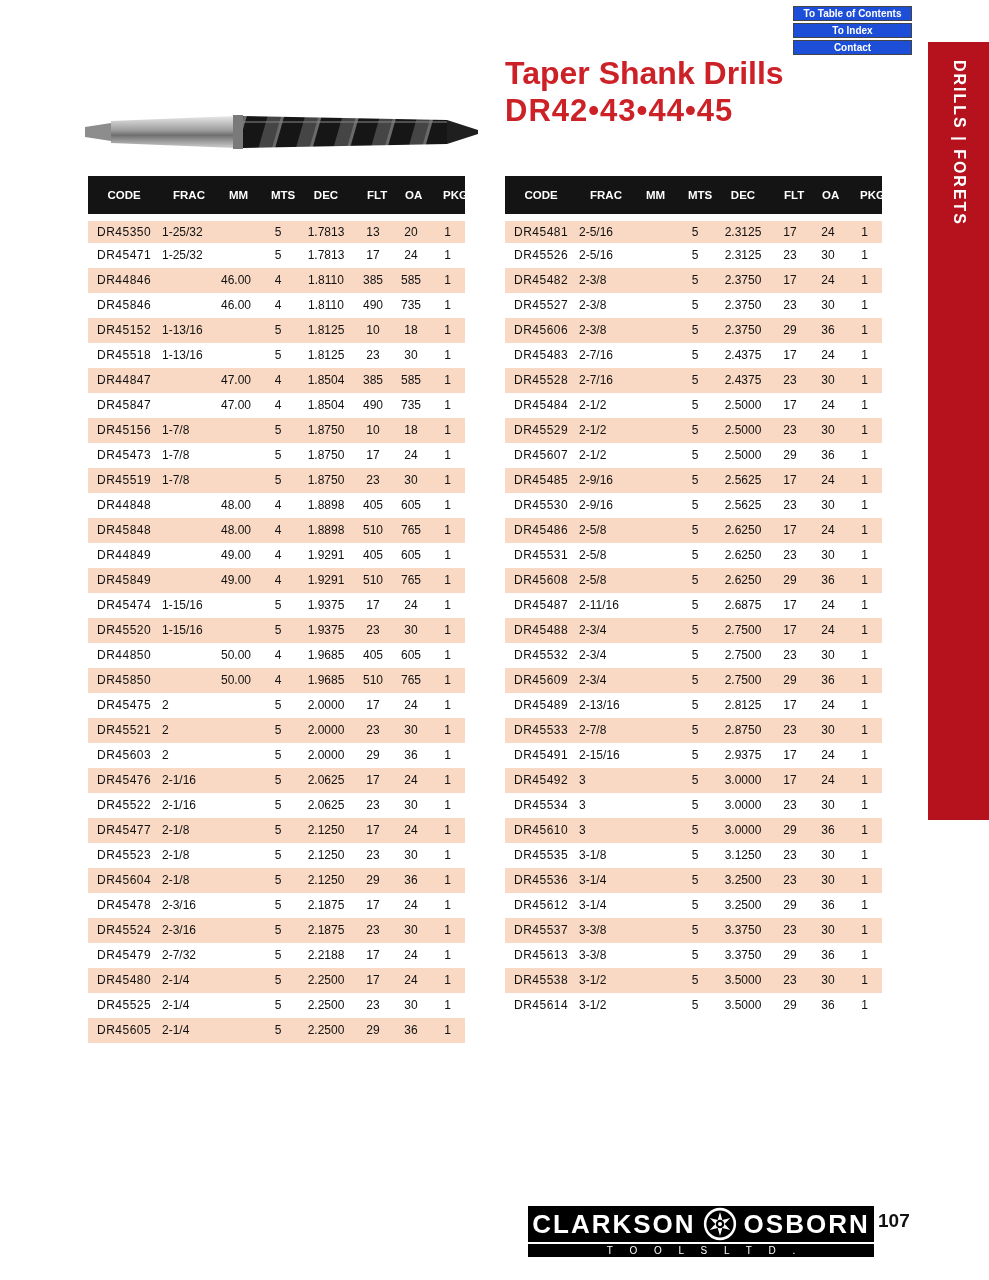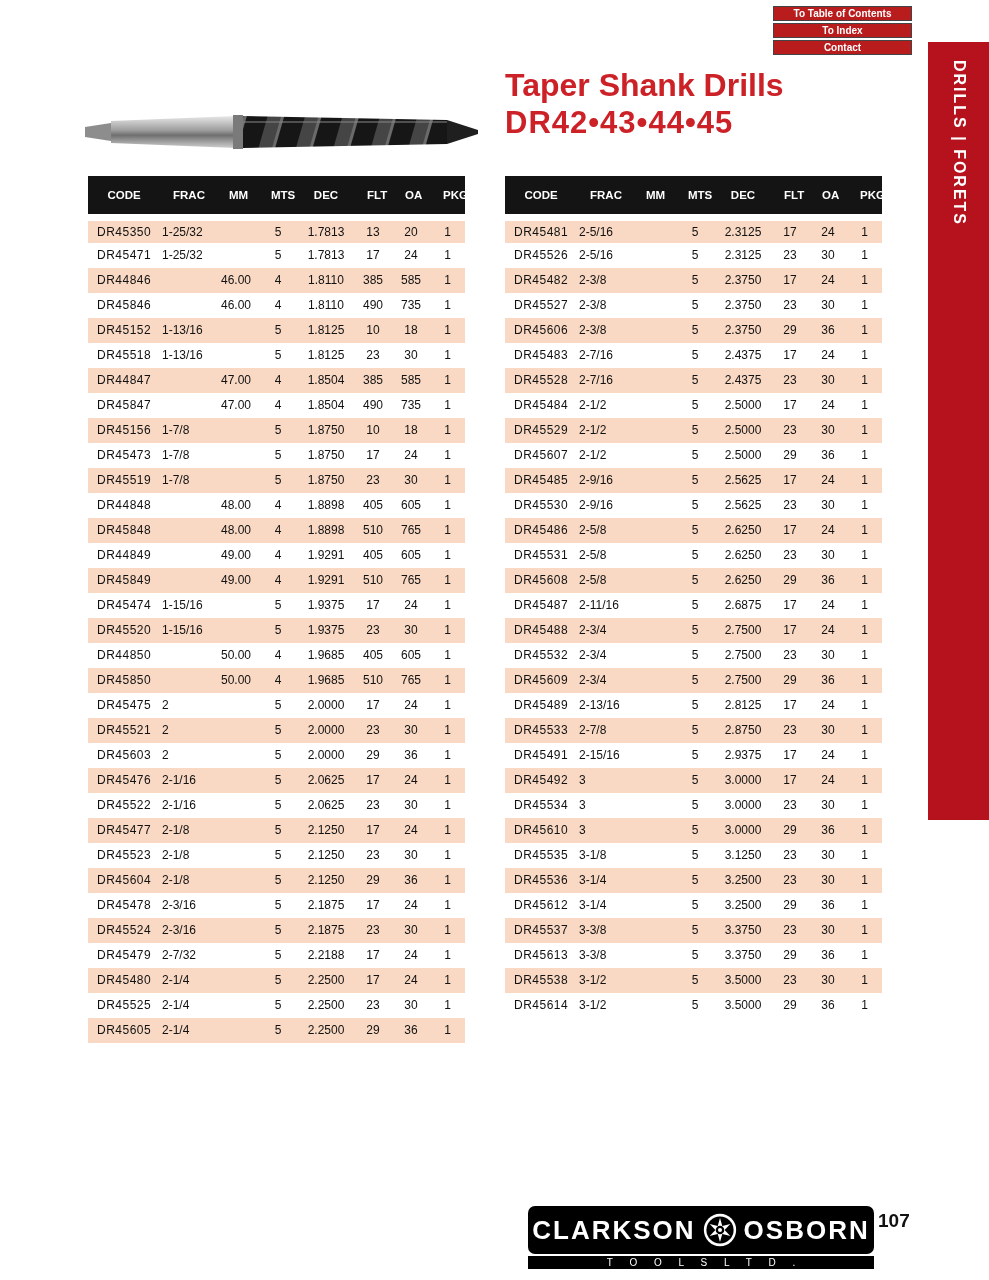--- a/index.html
+++ b/index.html
@@ -5,35 +5,35 @@
   * { box-sizing: border-box; margin: 0; padding: 0; }
   body { background: #e8e8e8; font-family: "Liberation Sans", sans-serif; }
   .page {
     position: relative; width: 989px; height: 1280px; background: #fff;
     margin: 0 auto; overflow: hidden; font-family: "Liberation Sans", sans-serif;
   }
 
   
   .nav { position: absolute; top: 6px; right: 77px; display: flex; flex-direction: column; gap: 2px; }
   .nav button {
-    width: 139px; height: 15px; background: #b91c1c; color: #fff;
+    width: 119px; height: 15px; background: #1d4ed8; color: #fff;
     font-size: 10px; font-weight: bold; line-height: 13px; text-align: center;
     border: 1px solid #444; cursor: pointer; font-family: "Liberation Sans", sans-serif;
   }
 
   
   .side-tab { position: absolute; top: 42px; right: 0; width: 61px; height: 778px; background: #b5121d; }
   .side-tab .vtext {
     position: absolute; top: 18px; left: 50%; transform: translateX(-50%);
     writing-mode: vertical-rl; color: #fff; font-weight: bold; font-size: 16px;
     letter-spacing: 2px; white-space: nowrap;
   }
 
   
-  .title { position: absolute; left: 505px; top: 66px; color: #cc2127; font-weight: bold; }
+  .title { position: absolute; left: 505px; top: 54px; color: #cc2127; font-weight: bold; }
   .title .l1 { font-size: 32px; line-height: 38px; }
   .title .l2 { font-size: 31px; line-height: 38px; letter-spacing: 1px; }
 
   
   .drill-img { position: absolute; left: 85px; top: 100px; width: 400px; height: 64px; }
 
   
   table.tbl {
     position: absolute; top: 176px; width: 377px; border-collapse: collapse;
     table-layout: fixed; font-size: 12px; color: #111;
@@ -45,21 +45,21 @@
     height: 26px; border-bottom: 7px solid #fff; text-align: center; padding: 13px;
   }
   .tbl td { height: 25px; padding: 0; text-align: center; }
   .tbl tbody tr:nth-child(odd) { background: #f9d9c4; }
   .tbl td:nth-child(1) { text-align: left; padding-left: 9px; letter-spacing: 0.5px; }
   .tbl td:nth-child(2) { text-align: left; padding-left: 2px; }
   .tbl td:nth-child(3) { text-align: right; padding-right: 7px; }
 
   
   .footer { position: absolute; left: 528px; top: 1206px; width: 346px; }
-  .brand-bar { background: #000; height: 48px; display: flex; align-items: center; justify-content: center; gap: 7px; border-radius: 7px; }
+  .brand-bar { background: #000; height: 36px; display: flex; align-items: center; justify-content: center; gap: 7px; }
   .brand-text { color: #fff; font-weight: bold; font-size: 26px; letter-spacing: 2px; }
   .brand-sub {
     background: #000; margin-top: 2px; height: 13px; line-height: 13px;
     color: #fff; font-size: 10px; letter-spacing: 7px; text-align: center; padding-left: 7px;
   }
   .page-num { position: absolute; left: 878px; top: 1210px; font-size: 19px; font-weight: bold; color: #111; }
 </style>
 </head>
 <body>
 

